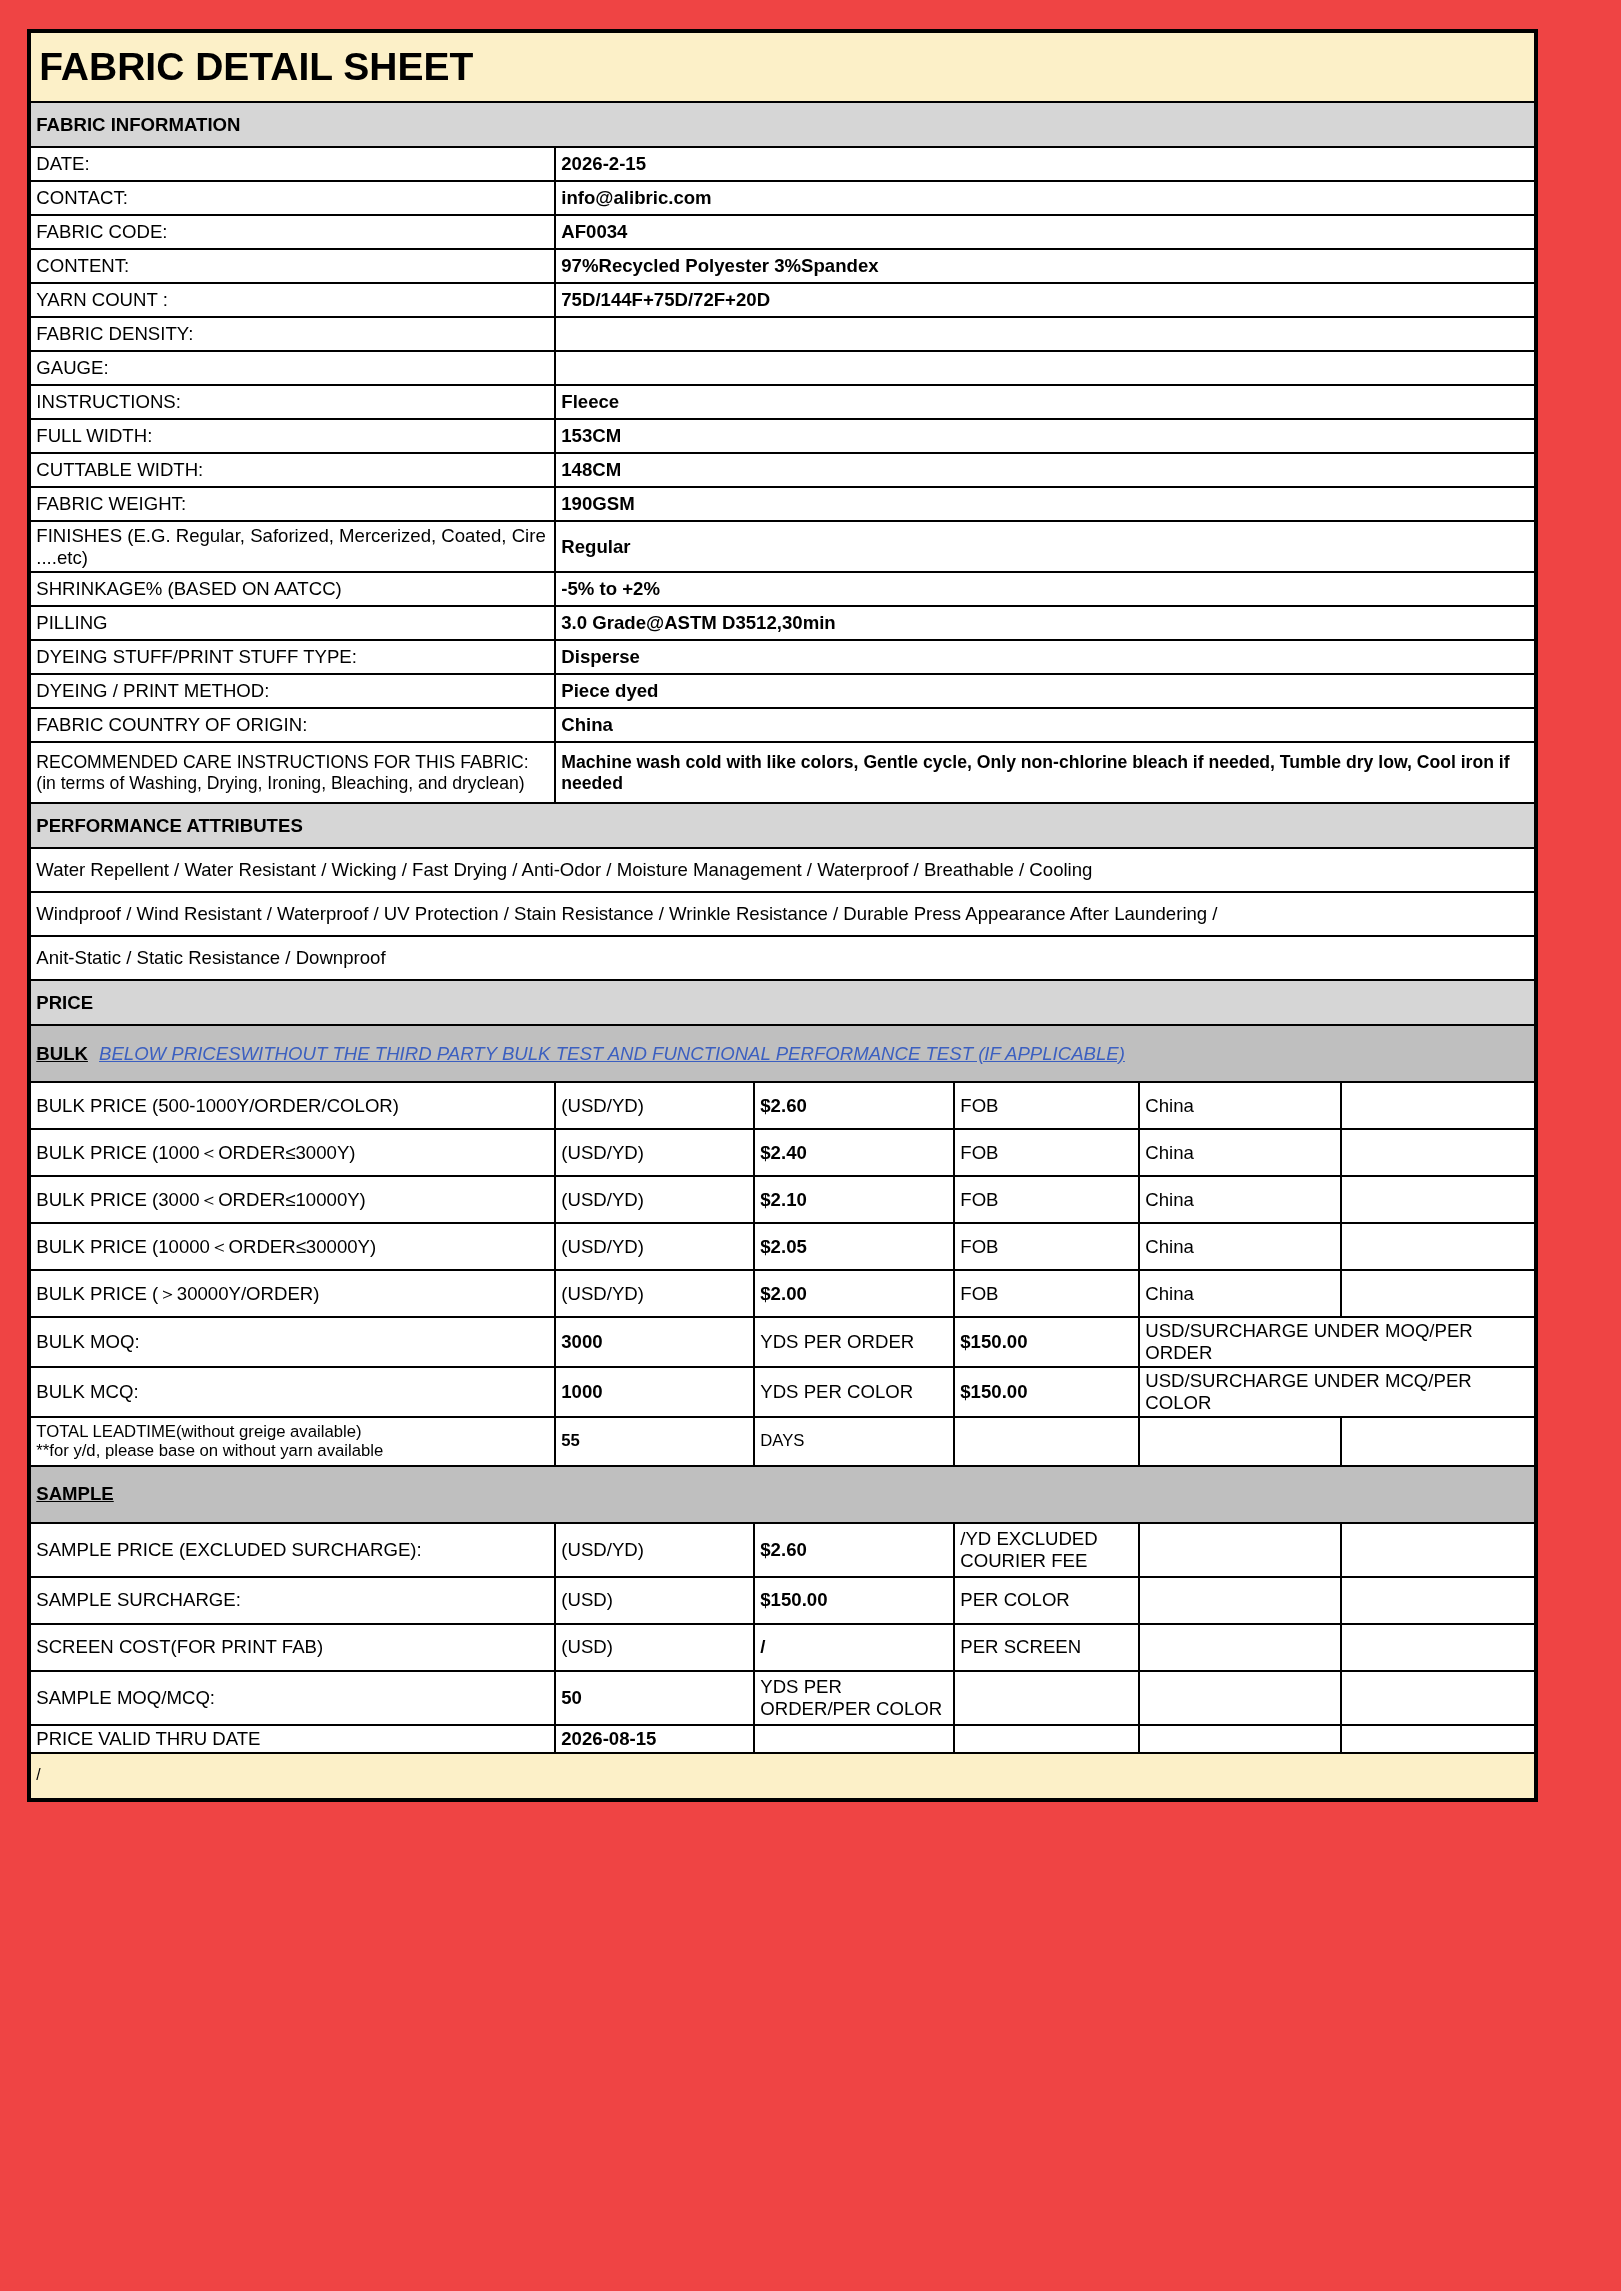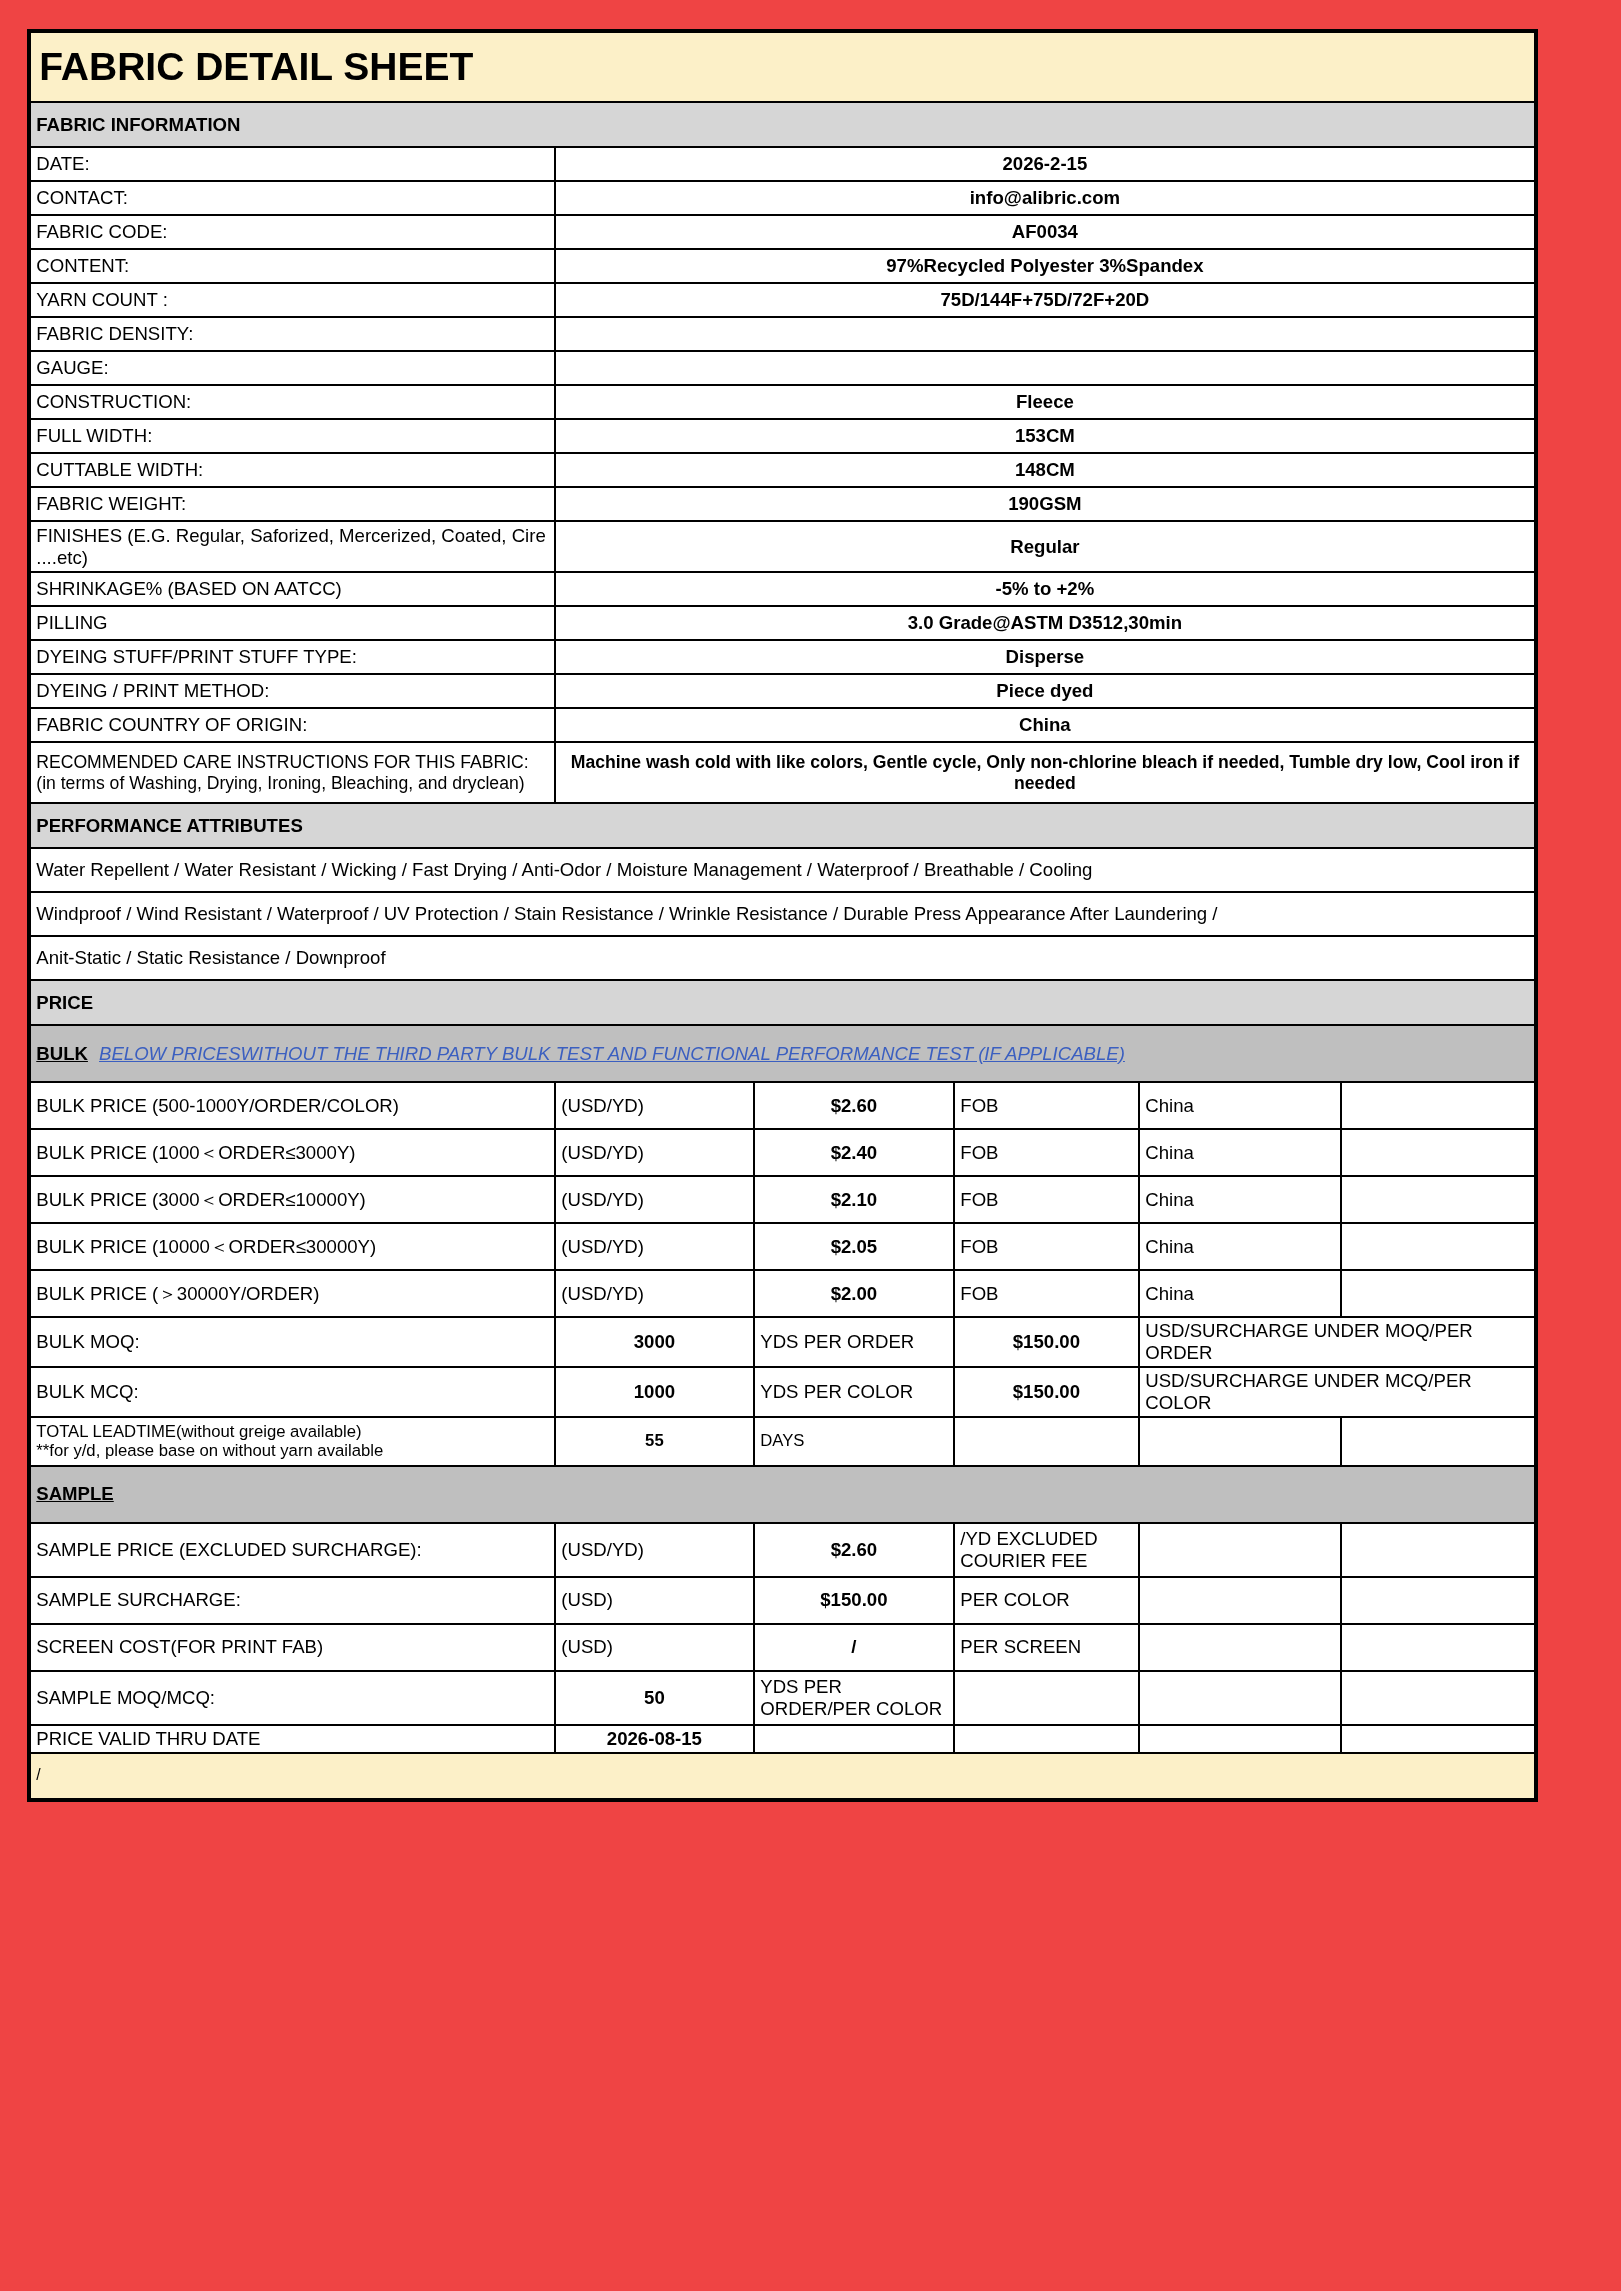--- a/index.html
+++ b/index.html
@@ -24,21 +24,21 @@
   }
   td {
     border: 2.9px solid #000000;
     padding: 2px 5.9px 2px 4.9px;
     font-size: 18.6px;
     line-height: 1.18;
     vertical-align: middle;
     overflow: hidden;
     word-wrap: break-word;
   }
-  .v { font-weight: bold; text-align: center; }            
+  .v { font-weight: bold; }            
   .ml { white-space: pre-line; }       
   tr.r-title td {
     background: #FCF0C8;
     font-size: 39px;
     font-weight: bold;
     height: 71px;
     padding-left: 7.8px;
   }
   tr.r-sec td {
     background: #D6D6D6;
@@ -109,21 +109,21 @@
     </tr>
     <tr class="r-info">
       <td>FABRIC DENSITY:</td>
       <td colspan="5" class="v"></td>
     </tr>
     <tr class="r-info">
       <td>GAUGE:</td>
       <td colspan="5" class="v"></td>
     </tr>
     <tr class="r-info">
-      <td>CONSTRUCTION:</td>
+      <td>INSTRUCTIONS:</td>
       <td colspan="5" class="v">Fleece</td>
     </tr>
     <tr class="r-info">
       <td>FULL WIDTH:</td>
       <td colspan="5" class="v">153CM</td>
     </tr>
     <tr class="r-info">
       <td>CUTTABLE WIDTH:</td>
       <td colspan="5" class="v">148CM</td>
     </tr>

